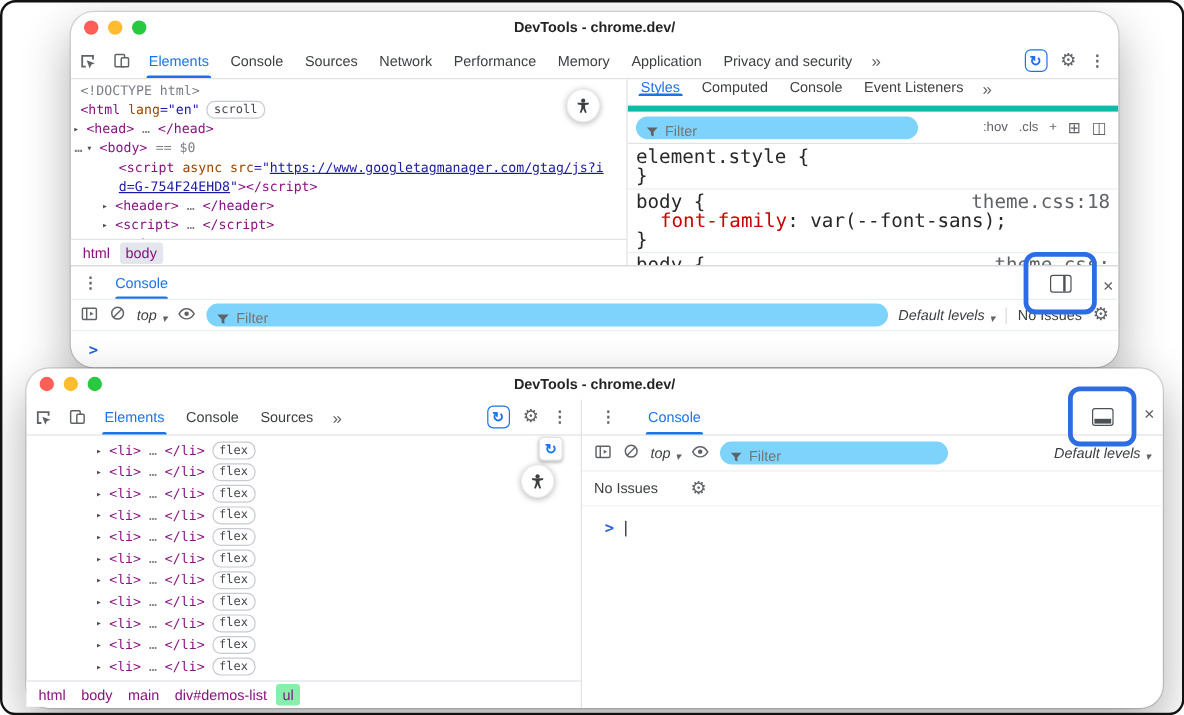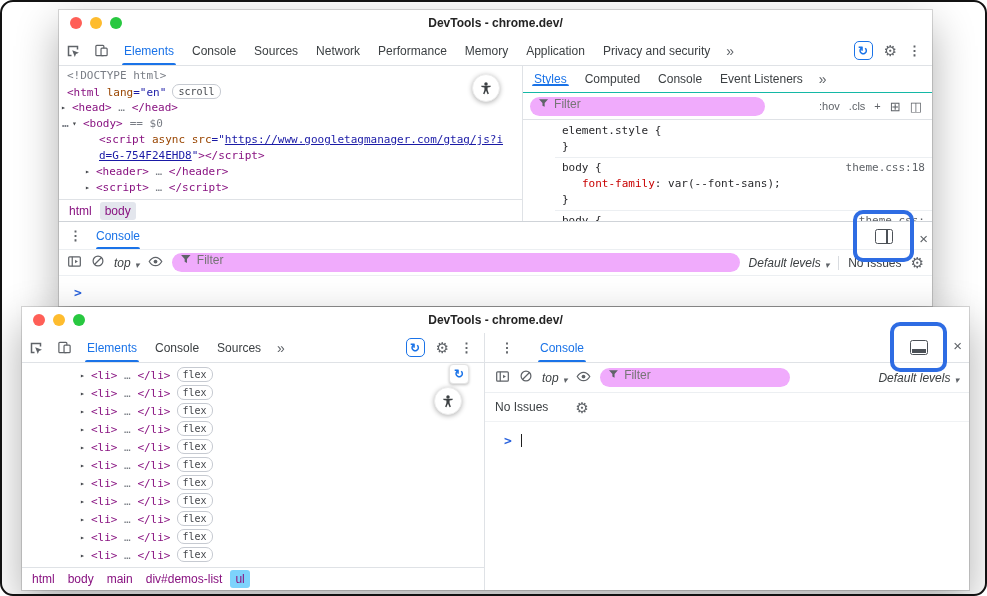--- a/index.html
+++ b/index.html
@@ -1,18 +1,18 @@
 <!DOCTYPE html>
 <html><head>
 <meta charset="utf-8">
 <style>
 *{margin:0;padding:0;box-sizing:border-box;}
 body{width:987px;height:596px;font-family:"Liberation Sans",sans-serif;background:#fff;}
 .canvas{position:relative;width:987px;height:596px;border:2px solid #121212;border-radius:13px;background:#fff;overflow:hidden;}
-.window{position:absolute;background:#fff;border-radius:0;box-shadow:0 0 0 1px rgba(0,0,0,.14),0 16px 40px rgba(0,0,0,.32);}
+.window{position:absolute;background:#fff;border-radius:19px;box-shadow:0 0 0 1px rgba(0,0,0,.14),0 16px 40px rgba(0,0,0,.32);}
 .win1{left:57px;top:8px;width:873px;height:296px;}
 .win2{left:20px;top:305px;width:947px;height:283px;}
 .titlebar{position:relative;height:26px;display:flex;align-items:center;justify-content:center;}
 .lights{position:absolute;left:11px;top:7px;display:flex;gap:8px;}
 .light{width:12px;height:12px;border-radius:50%;}
 .red{background:#ff5f57}.yellow{background:#febc2e}.green{background:#28c840}
 .title{font-size:12px;font-weight:bold;color:#242424;}
 .toolbar{position:absolute;left:0;right:0;top:26px;height:30px;border-bottom:1px solid #dfe2e6;display:flex;align-items:stretch;}
 .tool-icon{width:28px;display:flex;align-items:center;justify-content:center;}
 .tab{padding:0 9px;display:flex;align-items:center;font-size:12px;color:#3c4043;position:relative;white-space:nowrap;}
@@ -40,32 +40,32 @@
 .a11y-btn{position:absolute;width:28px;height:28px;border-radius:50%;background:#fff;border:1px solid #ececec;box-shadow:0 1px 5px rgba(0,0,0,.3);display:flex;align-items:center;justify-content:center;z-index:4;}
 .a11y1{left:413px;top:64px;}
 .a11y2{left:412px;top:80px;}
 .sync-badge{position:absolute;left:427px;top:57px;width:20px;height:20px;border-radius:4px;background:#fff;border:1px solid #e4e4e4;box-shadow:0 1px 3px rgba(0,0,0,.25);color:#1a73e8;font-weight:bold;font-size:12px;display:flex;align-items:center;justify-content:center;z-index:4;}
 
 .crumbbar{position:absolute;height:22px;border-top:1px solid #dfe2e6;display:flex;align-items:center;padding-left:5px;gap:3px;font-size:12px;background:#fff;}
 .cb1{left:0;top:189px;width:463px;}
 .cb2{left:0;top:260px;width:462px;}
 .crumb{padding:2px 5px;border-radius:3px;color:#881280;white-space:nowrap;}
 .crumb.selected{background:#e3e6ed;}
-.crumb.flash{background:#7dd3fc;}
+.crumb.flash{background:#86efac;}
 
 .styles-panel{position:absolute;left:463px;top:56px;width:410px;height:155px;border-left:1px solid #dfe2e6;overflow:hidden;}
-.styles-tabs{height:27px;border-bottom:1px solid #14b8a6;display:flex;align-items:center;padding-left:2px;}
+.styles-tabs{height:27px;border-bottom:5px solid #14b8a6;display:flex;align-items:flex-start;padding-left:2px;}
 .filter-row{height:27px;border-bottom:1px solid #dfe2e6;display:flex;align-items:center;padding:0 7px;gap:6px;}
-.filter-chip{height:19px;background:#f0abfc;border-radius:10px;display:flex;align-items:flex-start;padding:0 8px;gap:5px;}
+.filter-chip{height:19px;background:#7dd3fc;border-radius:10px;display:flex;align-items:flex-end;padding:0 8px;gap:5px;}
 .fc-styles{width:235px;}
 .filter-chip input{border:0;background:transparent;outline:0;font-size:12px;color:#5f6368;width:100%;font-family:"Liberation Sans",sans-serif;}
 .mini-group{margin-left:auto;display:flex;align-items:center;gap:9px;padding-right:3px;}
 .mini-btn{font-size:11px;color:#5f6368;}
 .mini-icon{font-size:13px;color:#5f6368;}
-.rules{font-family:"DejaVu Sans Mono",monospace;font-size:11px;color:#28282b;padding-top:3px;margin-left:32px;}
+.rules{font-family:"DejaVu Sans Mono",monospace;font-size:16px;color:#28282b;padding-top:3px;}
 .rule-line{height:16px;line-height:16px;display:flex;padding:0 7px;}
 .rule-line span{white-space:pre;}
 .rule-src{margin-left:auto;color:#5f6368;}
 .prop-line{padding-left:27px;}
 .prop{color:#c80000;}
 .rule-divider{border-top:1px solid #eceff2;margin:2px 0;}
 
 .console-toolbar{display:flex;align-items:center;padding:0 8px;gap:9px;font-size:12px;color:#3c4043;}
 .ct1{height:27px;border-top:1px solid #eceff2;border-bottom:1px solid #eceff2;}
 .ctx{display:flex;align-items:flex-end;gap:4px;white-space:nowrap;font-style:italic;}

